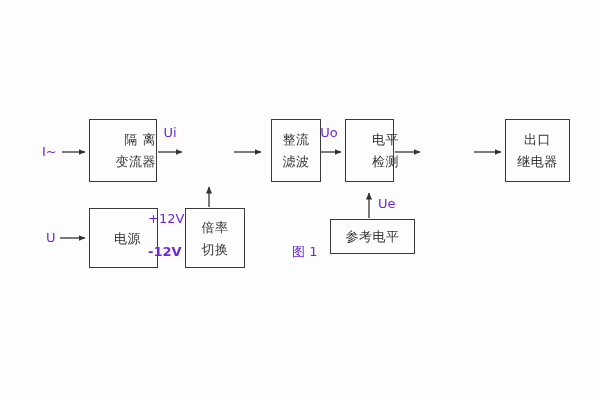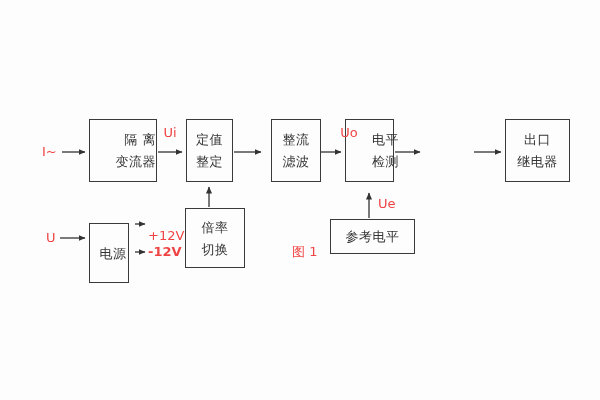--- a/index.html
+++ b/index.html
@@ -35,44 +35,44 @@
     font-size: 13px;
     line-height: 1;
     color: #333333;
     letter-spacing: 0.5px;
     white-space: nowrap;
   }
   .lbl {
     position: absolute;
     font-size: 13px;
     line-height: 1;
-    color: #ef4444;
+    color: #6d28d9;
     white-space: nowrap;
   }
   .lbl.center { text-align: center; }
 
   
   #blk-isolation { left: 89px;  top: 119px; width: 68px; height: 63px; align-items: flex-end; }
   #blk-setting   { left: 186px; top: 119px; width: 47px; height: 63px; }
   #blk-rectify   { left: 271px; top: 119px; width: 50px; height: 63px; }
   #blk-level     { left: 345px; top: 119px; width: 49px; height: 63px; padding-left: 32px; }
   #blk-drive     { left: 424px; top: 119px; width: 49px; height: 63px; }
   #blk-output    { left: 505px; top: 119px; width: 65px; height: 63px; font-family: Liberation Serif, serif; }
   
-  #blk-power     { left: 89px;  top: 223px; width: 40px; height: 60px; padding-left: 8px; }
+  #blk-power     { left: 89px;  top: 208px; width: 69px; height: 60px; padding-left: 8px; }
   #blk-ratio     { left: 185px; top: 208px; width: 60px; height: 60px; }
   #blk-reference { left: 330px; top: 219px; width: 85px; height: 35px; justify-content: center; }
 
   
   #lbl-i   { left: 42px;  top: 145px; }
   #lbl-u   { left: 46px;  top: 231px; }
   #lbl-ui  { left: 156px; top: 126px; width: 28px; }
-  #lbl-uo  { left: 314px; top: 126px; width: 30px; margin-left: 20px; }
+  #lbl-uo  { left: 314px; top: 126px; width: 30px; }
   #lbl-ue  { left: 378px; top: 197px; }
-  #lbl-p12 { left: 148px; top: 229px; }
+  #lbl-p12 { left: 148px; top: 212px; }
   #lbl-n12 { left: 148px; top: 245px; font-weight: bold; }
   #lbl-fig { left: 292px; top: 245px; }
 </style>
 </head>
 <body>
 
 <div id="canvas">
 
   <svg id="arrow-layer" viewBox="0 0 600 400" xmlns="http://www.w3.org/2000/svg">
     <defs>
@@ -93,24 +93,20 @@
       <path d="M209,207 V187" marker-end="url(#ah)"></path>
       <path d="M369,218 V193" marker-end="url(#ah)"></path>
     </g>
   </svg>
 
   <div class="block" id="blk-isolation">
     <span>隔 离</span>
     <span>变流器</span>
   </div>
 
-  <div class="block" id="blk-setting">
-    <span>定值</span>
-    <span>整定</span>
-  </div>
 
   <div class="block" id="blk-rectify">
     <span>整流</span>
     <span>滤波</span>
   </div>
 
   <div class="block" id="blk-level">
     <span>电平</span>
     <span>检测</span>
   </div>

